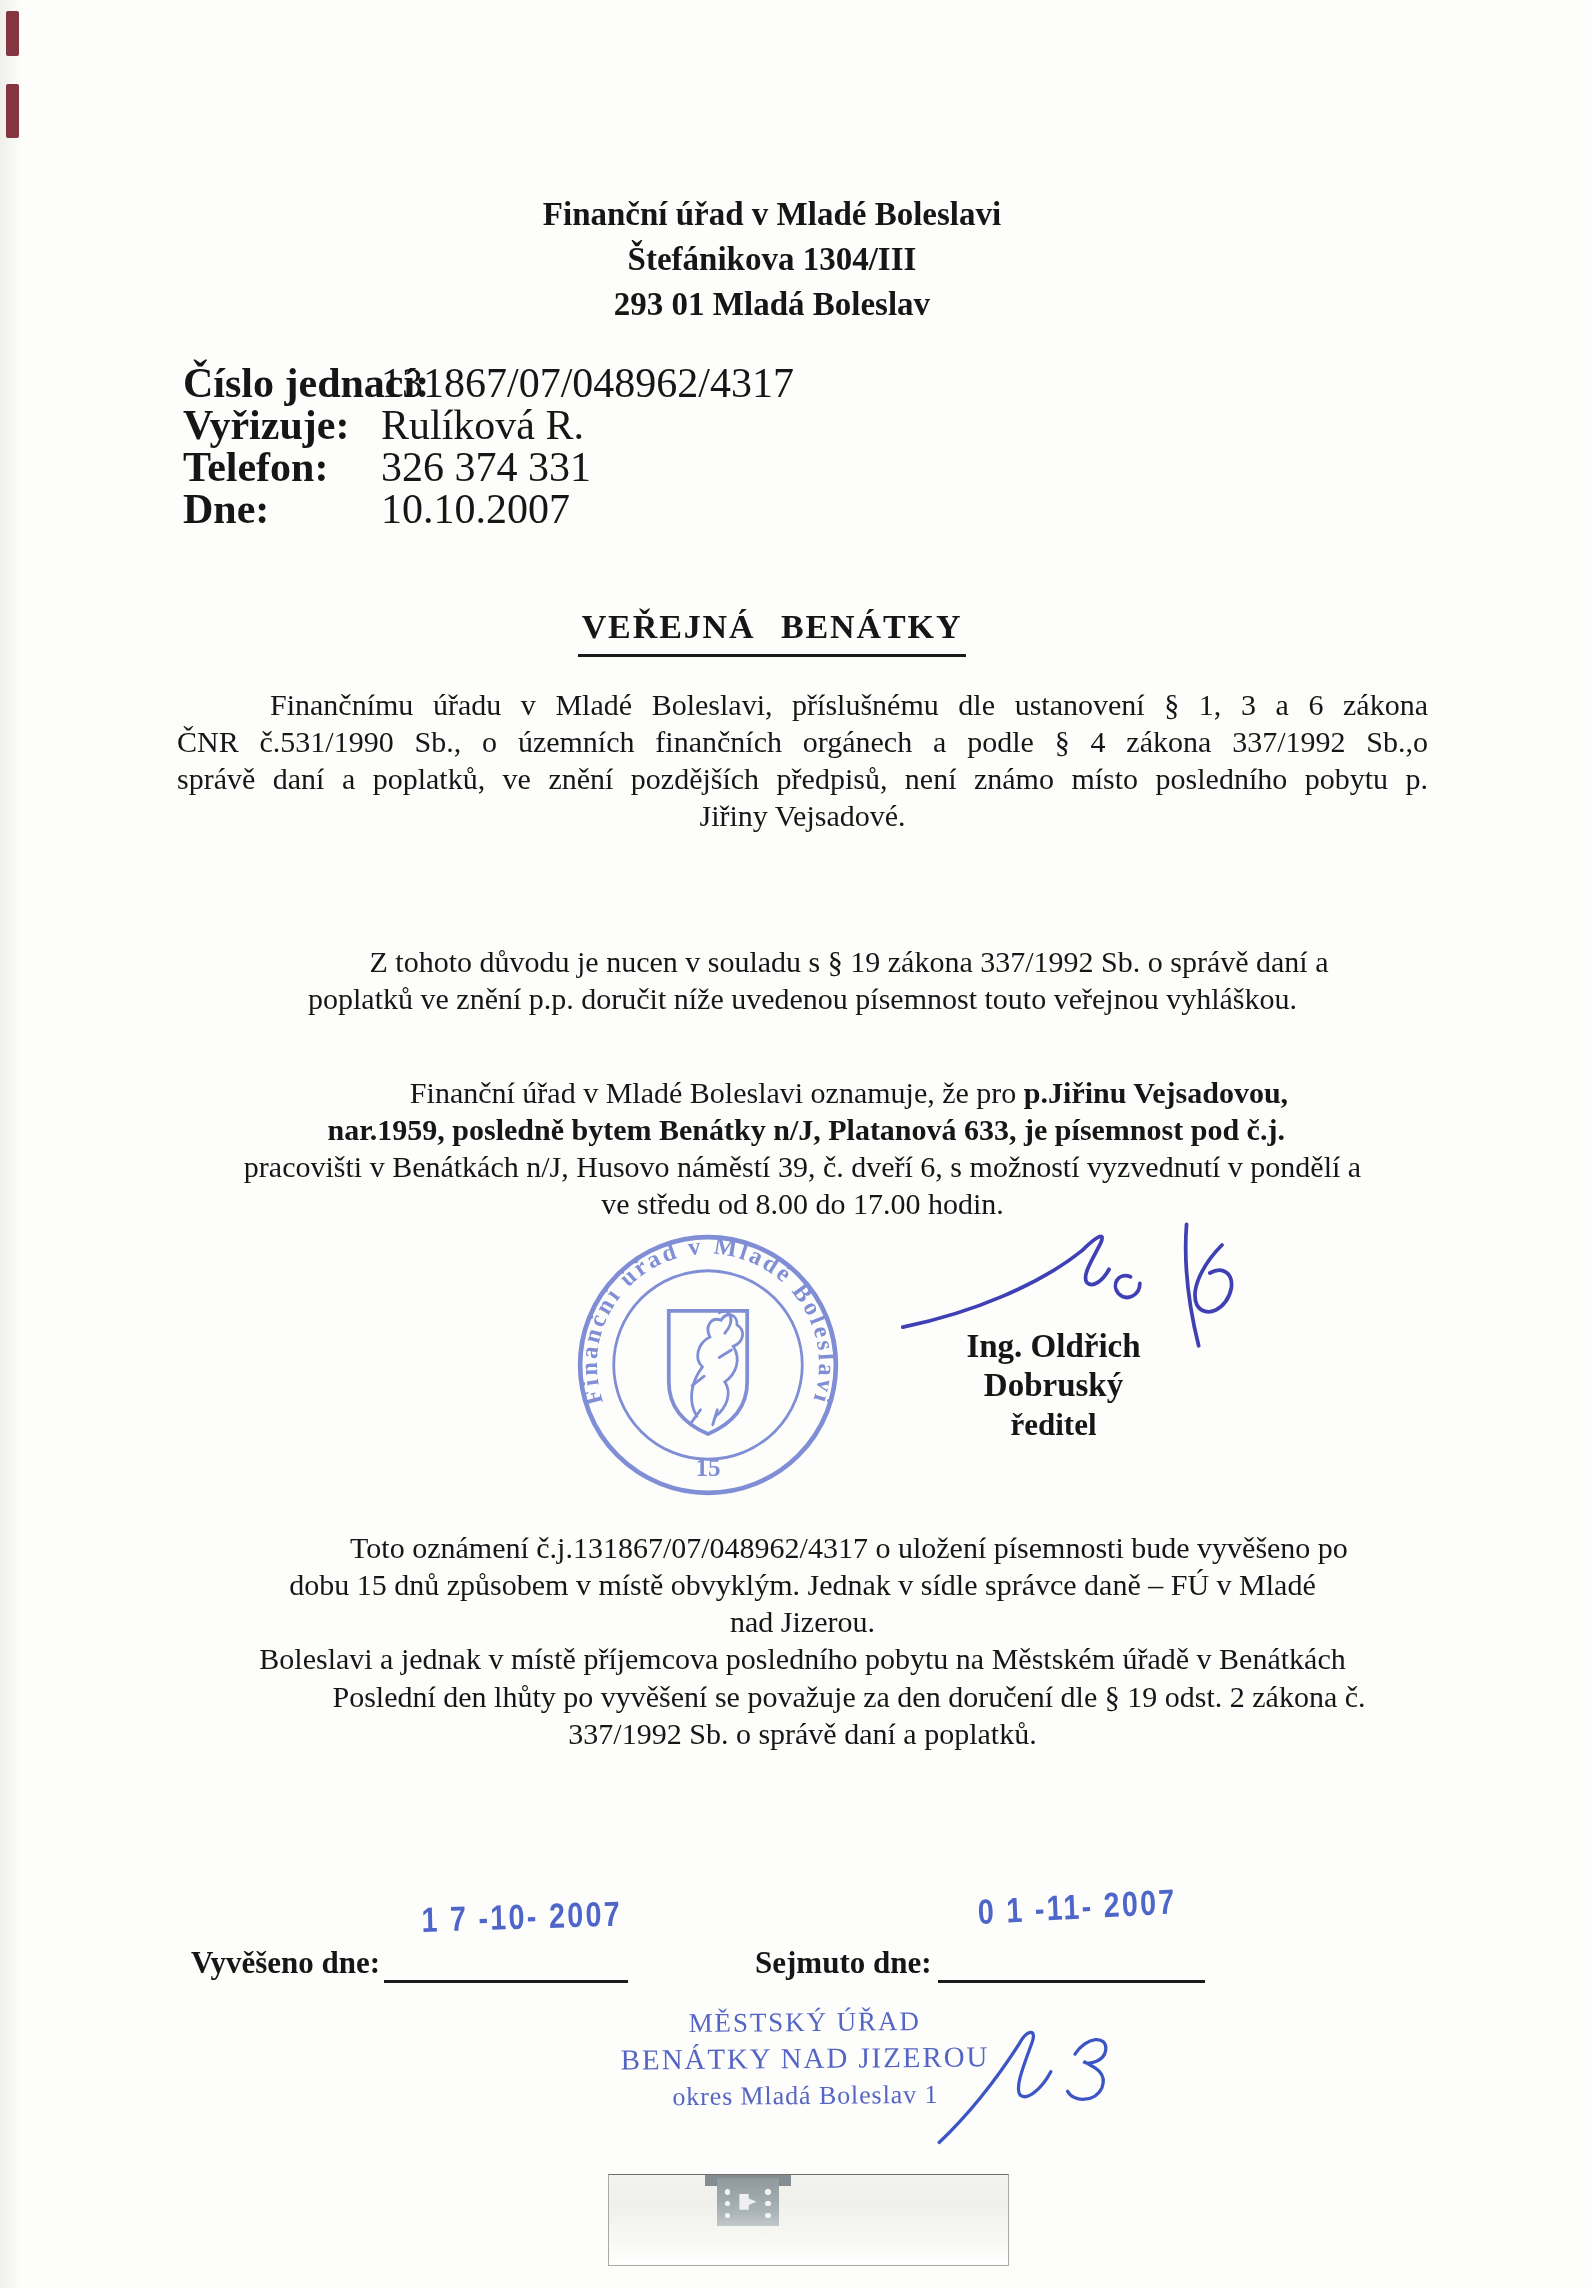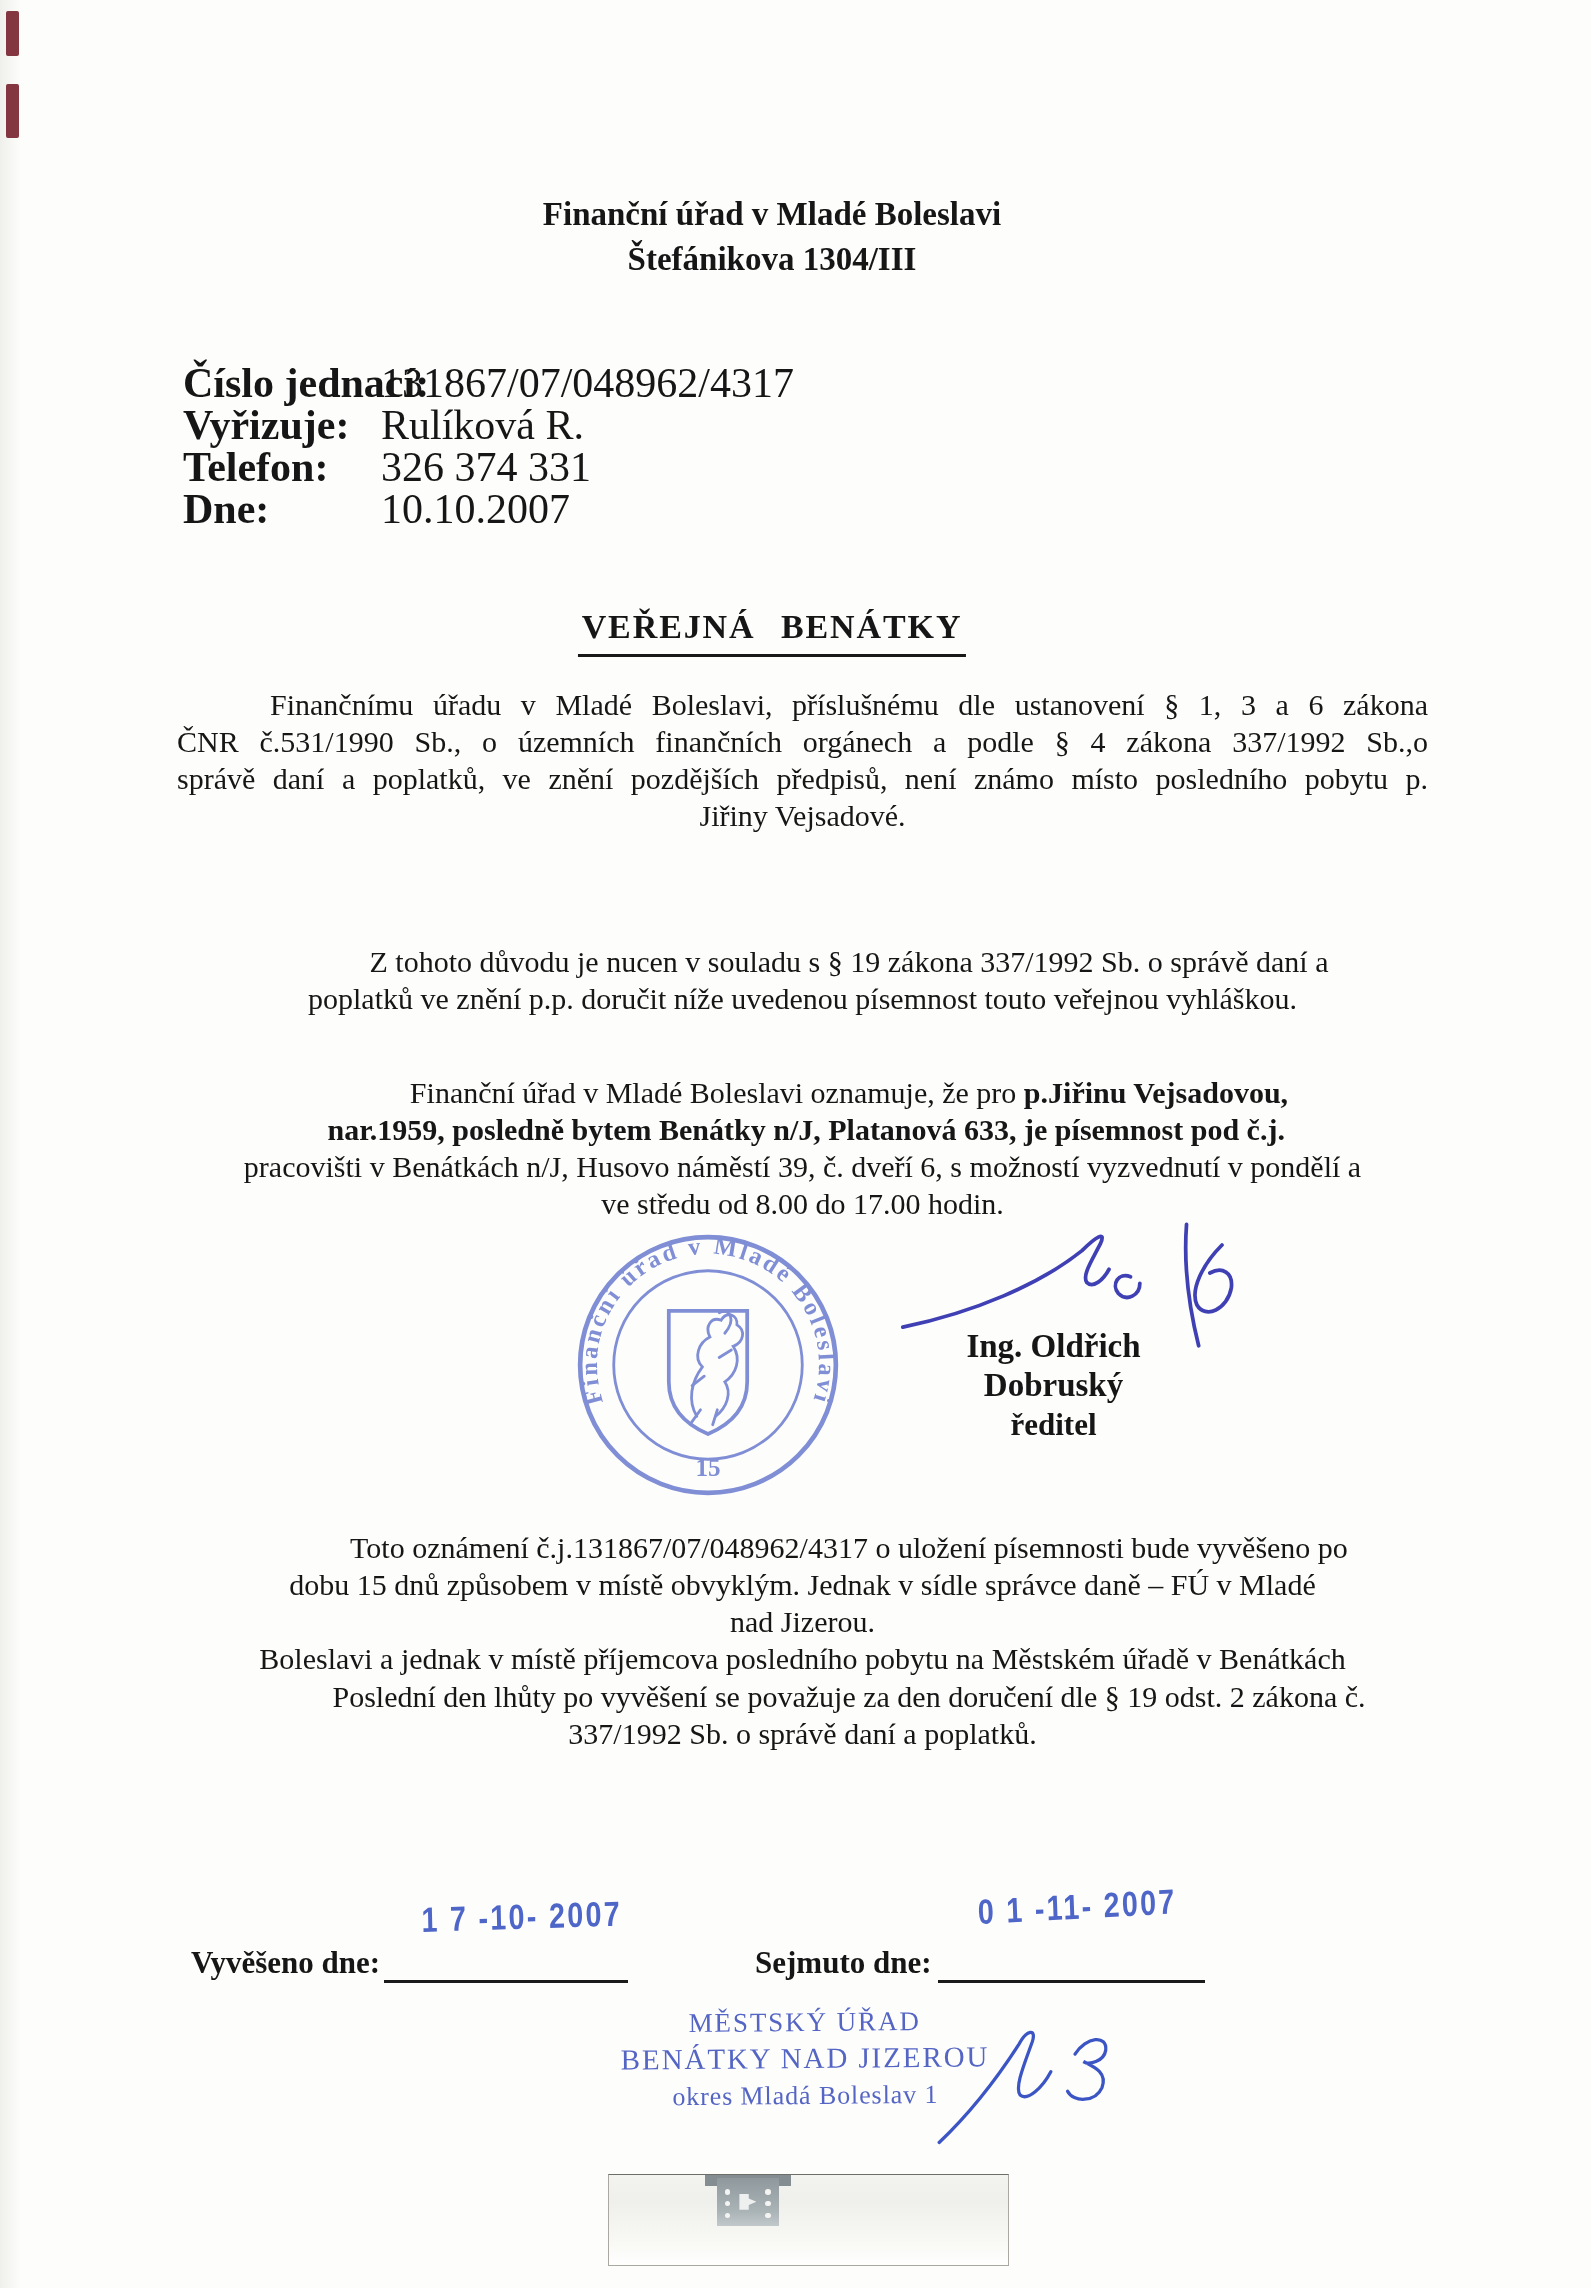--- a/index.html
+++ b/index.html
@@ -64,20 +64,21 @@
 <body>
 
 <div class="page">
   <div class="edge-shade"></div>
   <div class="redmark rm1"></div>
   <div class="redmark rm2"></div>
 
   <div class="hdr">
     <div>Finanční úřad v Mladé Boleslavi</div>
     <div>Štefánikova 1304/III</div>
+    <div>293 01 Mladá Boleslav</div>
   </div>
 
   <div class="meta">
     <span class="lab">Číslo jednací:</span>
     <span>131867/07/048962/4317</span>
     <span class="lab">Vyřizuje:</span>
     <span>Rulíková R.</span>
     <span class="lab">Telefon:</span>
     <span>326 374 331</span>
     <span class="lab">Dne:</span>

